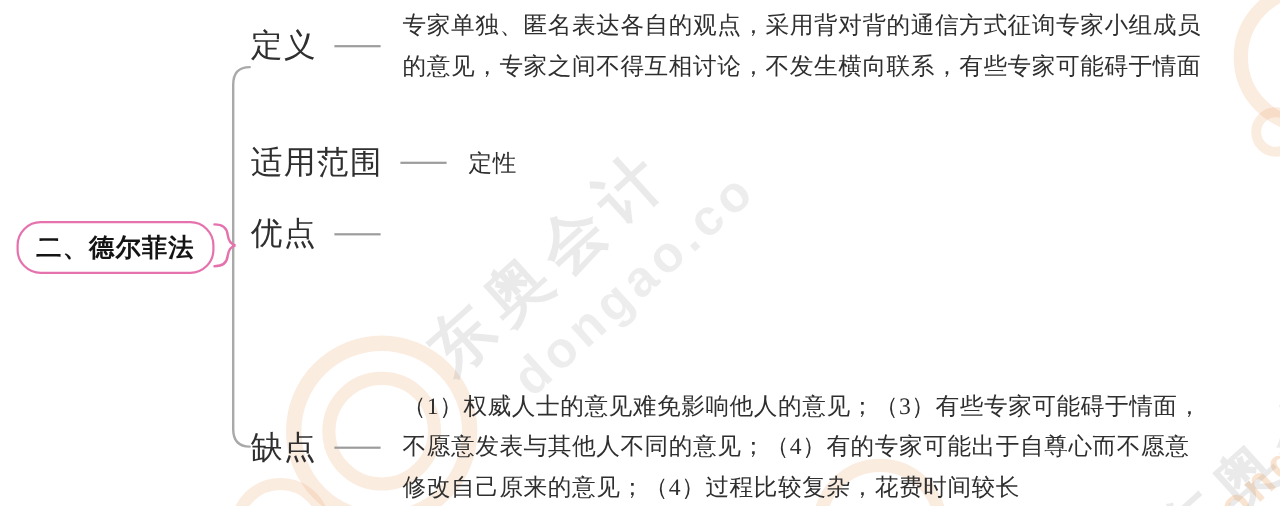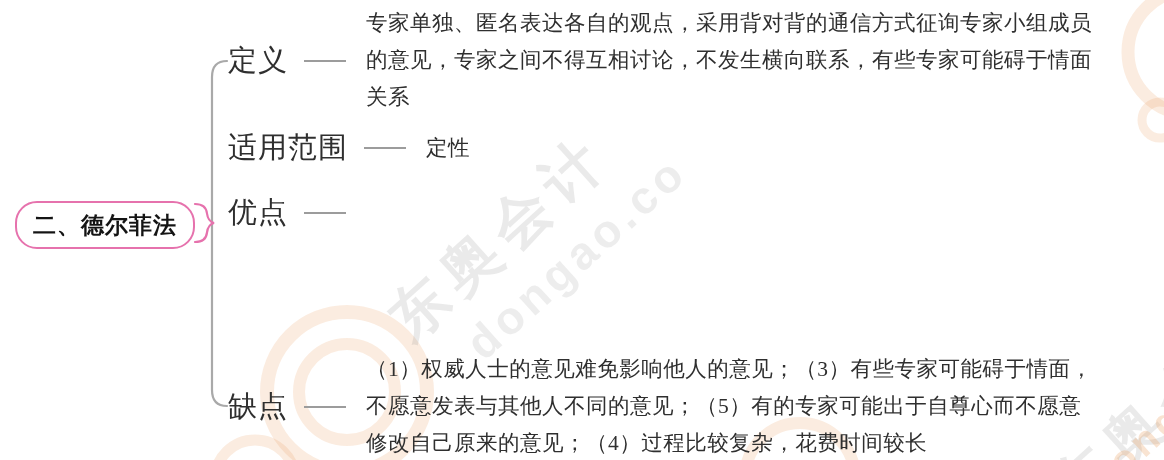--- a/index.html
+++ b/index.html
@@ -99,21 +99,20 @@
   </svg>
 
   <div class="root-node">二、德尔菲法</div>
 
   <div class="branch branch-def">
     <div class="blabel">定义</div>
     <div class="dash"></div>
     <div class="blines">
         <div class="line">专家单独、匿名表达各自的观点，采用背对背的通信方式征询专家小组成员</div>
         <div class="line">的意见，专家之间不得互相讨论，不发生横向联系，有些专家可能碍于情面</div>
-        <div class="line">关系</div>
       </div>
   </div>
 
   <div class="branch branch-scope">
     <div class="blabel">适用范围</div>
     <div class="dash"></div>
     <div class="blines">
         <div class="line">定性</div>
       </div>
   </div>
@@ -121,18 +120,18 @@
   <div class="branch branch-pros">
     <div class="blabel">优点</div>
     <div class="dash"></div>
   </div>
 
   <div class="branch branch-cons">
     <div class="blabel">缺点</div>
     <div class="dash"></div>
     <div class="blines">
         <div class="line">（1）权威人士的意见难免影响他人的意见；（3）有些专家可能碍于情面，</div>
-        <div class="line">不愿意发表与其他人不同的意见；（5）有的专家可能出于自尊心而不愿意</div>
+        <div class="line">不愿意发表与其他人不同的意见；（4）有的专家可能出于自尊心而不愿意</div>
         <div class="line">修改自己原来的意见；（4）过程比较复杂，花费时间较长</div>
       </div>
   </div>
 
 </div>
 
 </body></html>

